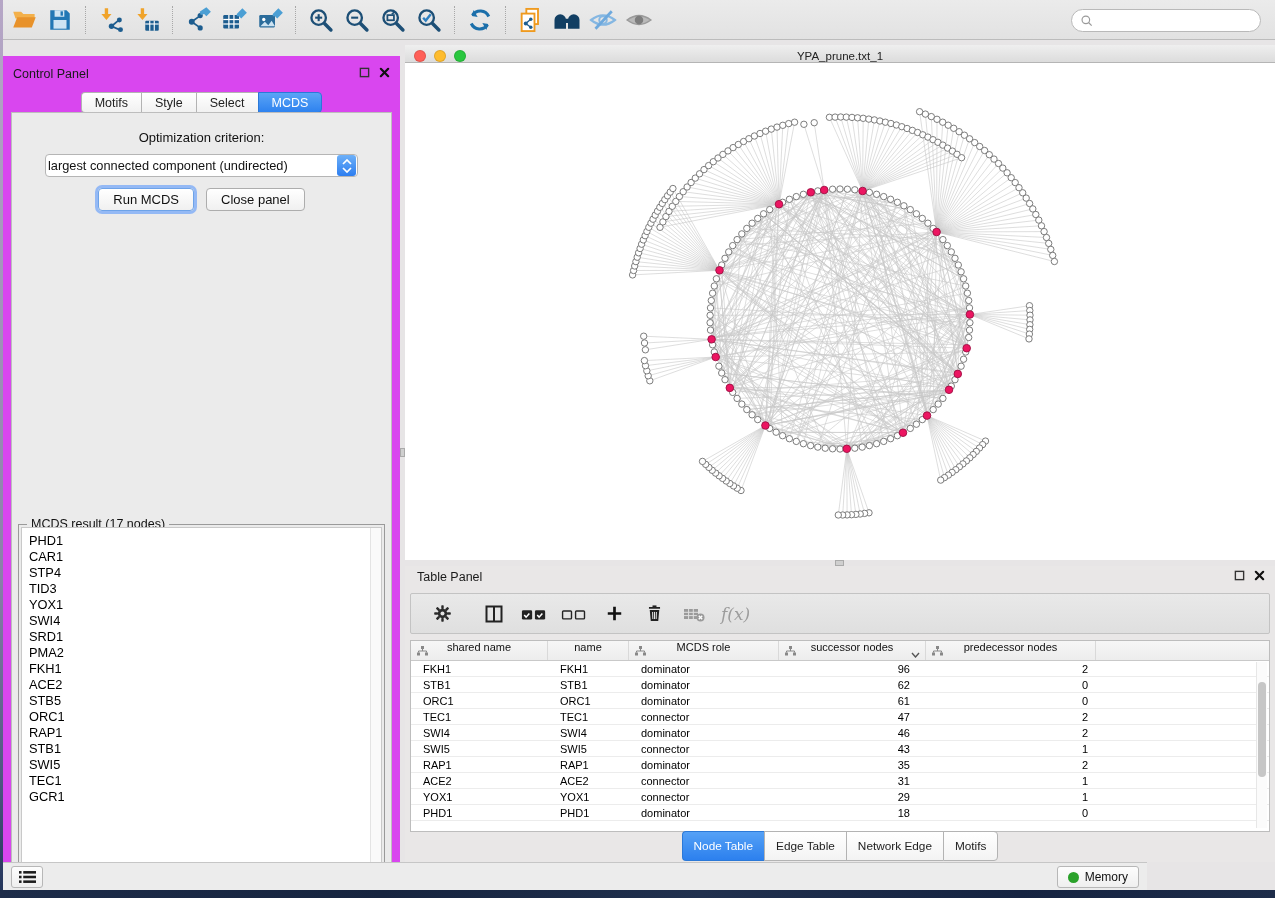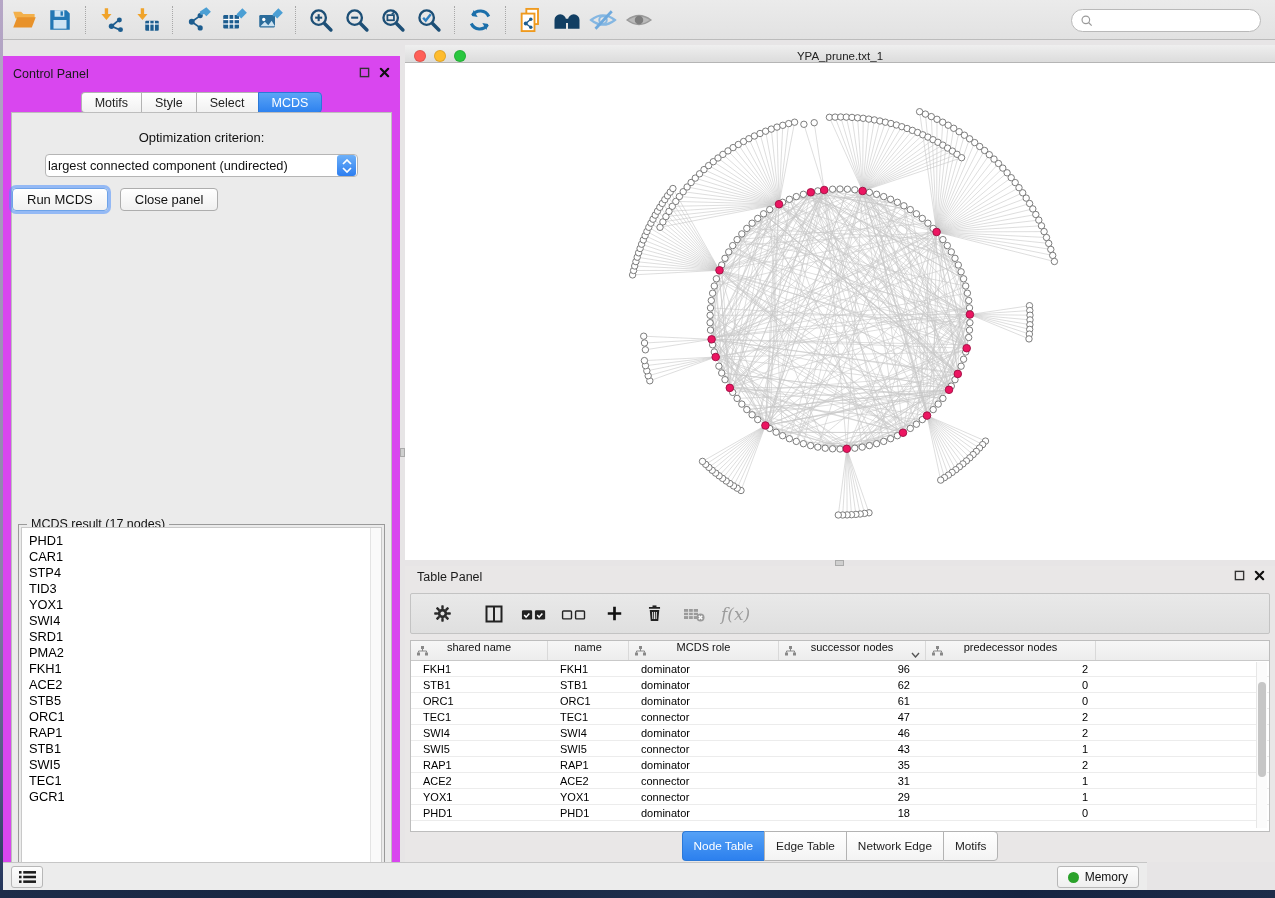--- a/index.html
+++ b/index.html
@@ -38,21 +38,21 @@
   .ctab.active { background:linear-gradient(#5aa4f6,#2e82ef); color:#fff; border-color:#2b79d8; }
 
   .ccontent { position:absolute; left:8px; top:56px; width:381px; height:759px;
     background:#ebebeb; border:1px solid #bdbdbd; }
   .opt-label { margin-top:17px; text-align:center; font-size:13px; color:#111; }
   .combo { position:relative; margin:9px auto 0; width:313px; height:23px; background:#fff;
     border:1px solid #b5b5b5; border-radius:4px; display:flex; align-items:center; }
   .combo .val { flex:1; font-size:12.8px; padding-left:2px; color:#111; white-space:nowrap; overflow:hidden; }
   .combo .stepper { width:19px; height:21px; margin-right:1px; border-radius:3px;
     background:linear-gradient(#6db0f8,#2d7ef0); display:flex; flex-direction:column; align-items:center; justify-content:center; gap:2px; }
-  .btn-row { margin-top:11px; display:flex; justify-content:flex-start; gap:12px; }
+  .btn-row { margin-top:11px; display:flex; justify-content:center; gap:12px; }
   .pbtn { height:23px; padding:0 14px; font-size:13px; color:#111;
     background:linear-gradient(#ffffff,#f0f0f0); border:1px solid #adadad; border-radius:4px; }
   .pbtn.focus { box-shadow:0 0 0 3px rgba(77,144,254,.55); border-color:#6ea3e8; }
 
   .result-box { position:absolute; left:6px; top:411px; width:367px; height:371px; border:1px solid #9a9a9a; }
   .result-title { position:absolute; left:8px; top:-8px; background:#ebebeb; padding:0 4px; font-size:12.5px; color:#111; }
   .result-list { position:absolute; inset:2px; background:#fff; border:1px solid #c9c9c9;
     padding:5px 0 0 7px; overflow:hidden; }
   .result-list .item { font-size:12.8px; line-height:16px; color:#000; }
   .result-scroll { position:absolute; top:3px; right:3px; bottom:3px; width:11px; background:#fafafa; border-left:1px solid #e4e4e4; }

